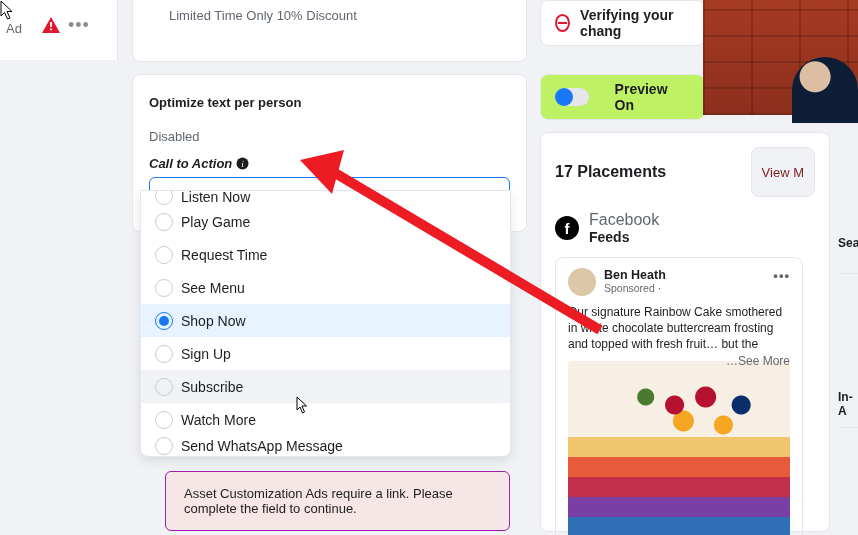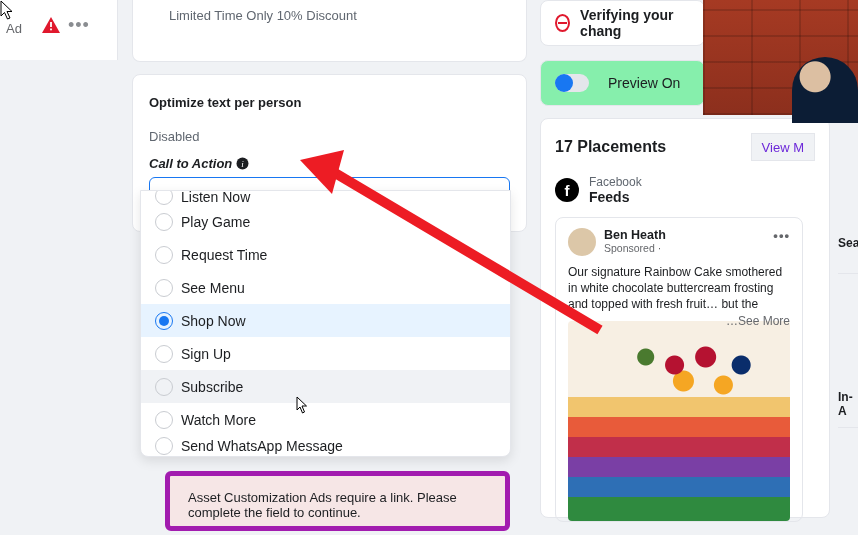--- a/index.html
+++ b/index.html
@@ -74,58 +74,58 @@
   .dd-item.last { height:20px; overflow:hidden; color:#1c1e21;}
   .radio {
     width:18px; height:18px; border:1.5px solid #c9ccd1; border-radius:50%;
     display:flex; align-items:center; justify-content:center; flex:0 0 18px;
   }
   .radio.sel { border-color:#1877f2; }
   .radio.sel::after { content:""; width:10px; height:10px; background:#1877f2; border-radius:50%; }
 
   .error-box {
     position:absolute; left:165px; top:471px; width:345px; height:60px;
-    background:#f6e6e6; border:5px solid #a21caf; border-radius:6px;
+    background:#f6e6e6; border:1px solid #a21caf; border-radius:6px;
     padding:14px 18px; font-size:13px; color:#1c1e21; z-index:10;
   }
 
   .right-col {
     position:absolute; left:540px; top:0; width:318px; height:535px;
   }
   .verify-bar {
     background:#fff; border:1px solid #e4e6eb; border-radius:8px;
     height:46px; display:flex; align-items:center; padding:0 14px;
     gap:10px; font-weight:600; font-size:14px;
-    width:165px; margin-bottom:14px;
+    width:165px; margin-bottom:28px;
   }
   .minus-circ { width:18px; height:18px; border:2px solid #e0182d; border-radius:50%; display:flex; align-items:center; justify-content:center;}
   .minus-circ::after{content:""; width:9px; height:2px; background:#e0182d;}
   .preview-bar {
-    background:#86efac; border:1px solid #e4e6eb; border-radius:8px;
+    background:#bef264; border:1px solid #e4e6eb; border-radius:8px;
     height:46px; display:flex; align-items:center; padding:0 14px;
-    gap:19px; font-size:14px; width:165px; font-weight:400;
+    gap:26px; font-size:14px; width:165px; font-weight:700;
   }
   .toggle { width:34px; height:18px; border-radius:10px; background:#e4e6eb; position:relative;}
   .toggle::after { content:""; width:18px; height:18px; background:#1877f2; border-radius:50%; position:absolute; left:0; top:0;}
 
   .placements {
     background:#fff; border:1px solid #e4e6eb; border-radius:8px;
     margin-top:12px; padding:14px 14px 0 14px; height: 400px;
     width: 290px;
   }
   .place-head { display:flex; justify-content:space-between; align-items:center;}
   .place-head h3 { font-size:16px; font-weight:700; }
   .viewm {
-    background:#f0f2f5; border:1px solid #e4e6eb; border-radius:0;
-    height:28px; padding:0 10px; font-size:13px; display:flex; align-items:center;
-    color:#6d28d9; font-weight:500;
+    background:#f0f2f5; border:1px solid #e4e6eb; border-radius:8px;
+    height:50px; padding:0 10px; font-size:13px; display:flex; align-items:center;
+    color:#7f1d1d; font-weight:500;
   }
   .fb-head { display:flex; align-items:center; gap:10px; margin-top:14px;}
   .fb-logo { width:24px; height:24px; background:#000; border-radius:50%; color:#fff; font-weight:800; display:flex; align-items:center; justify-content:center; font-size:15px;}
-  .fb-txt .t1 { font-size:12px; color:#606770;}
+  .fb-txt .t1 { font-size:16px; color:#606770;}
   .fb-txt .t2 { font-size:14px; font-weight:600;}
 
   .ad-card {
     border:1px solid #e4e6eb; border-radius:8px; margin-top:12px;
     padding:10px 12px 0 12px; width:248px;
   }
   .ad-top { display:flex; align-items:flex-start; gap:8px;}
   .avatar { width:28px; height:28px; border-radius:50%; background:#dcc7a8;}
   .ad-name { font-size:12.5px; font-weight:700;}
   .ad-spon { font-size:10.5px; color:#65676b;}

